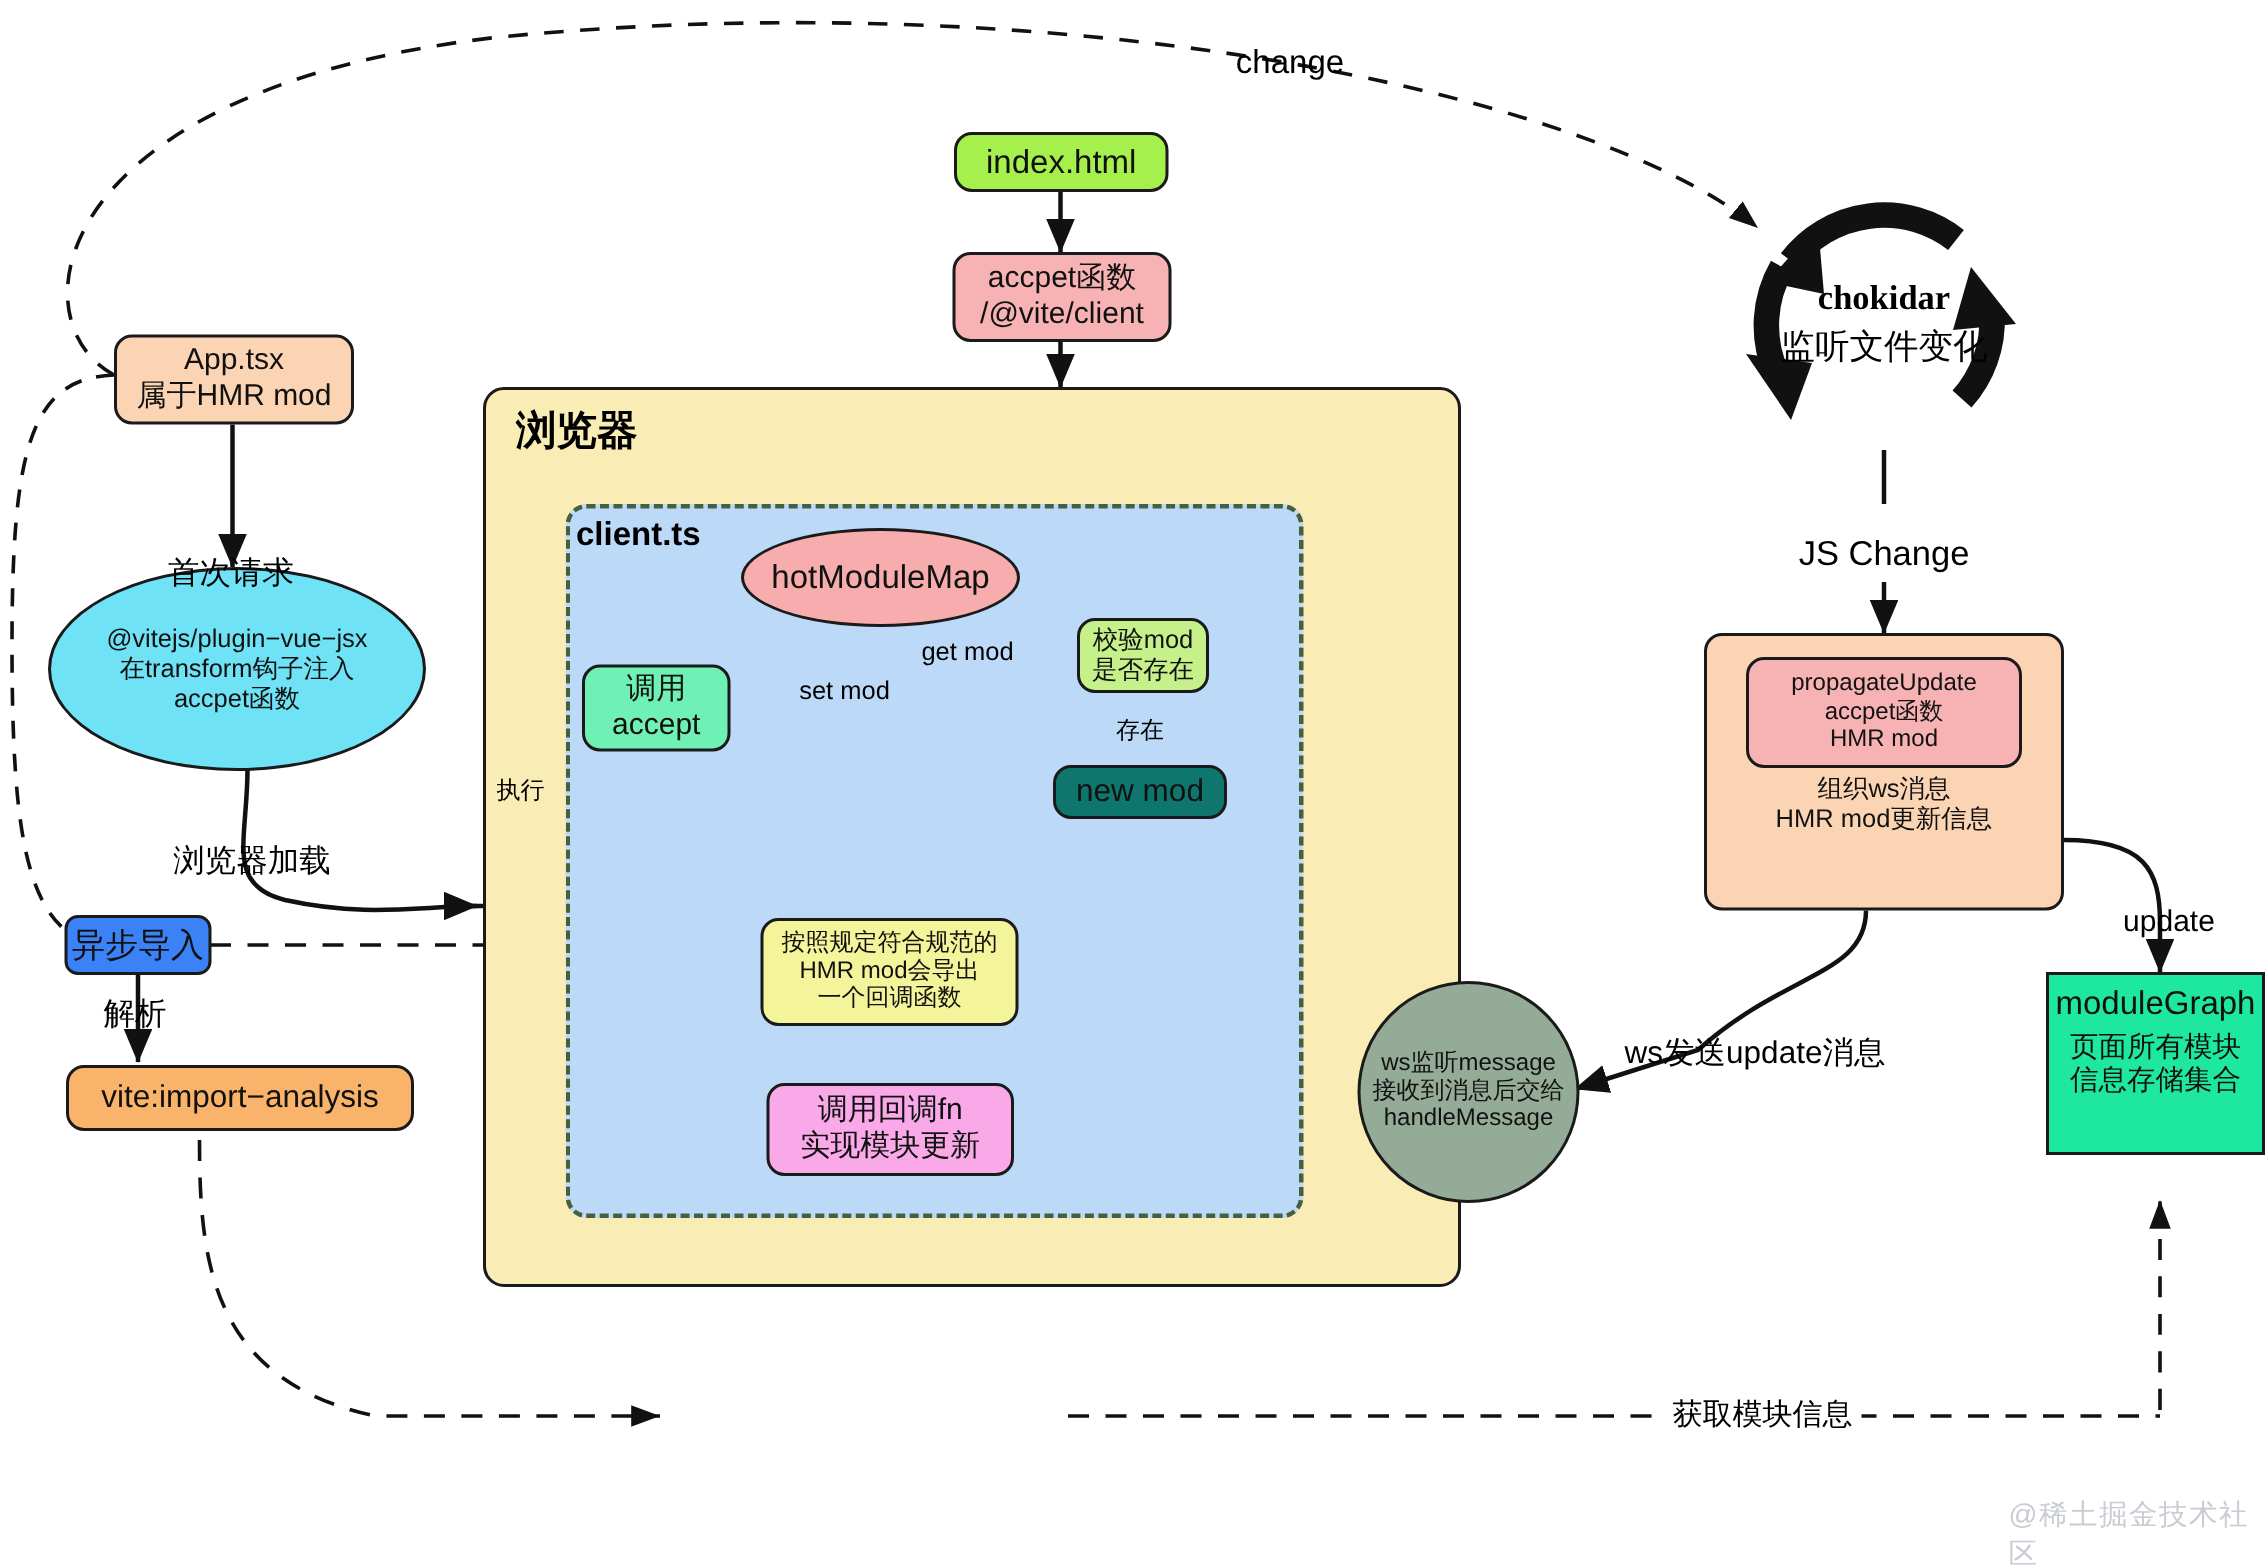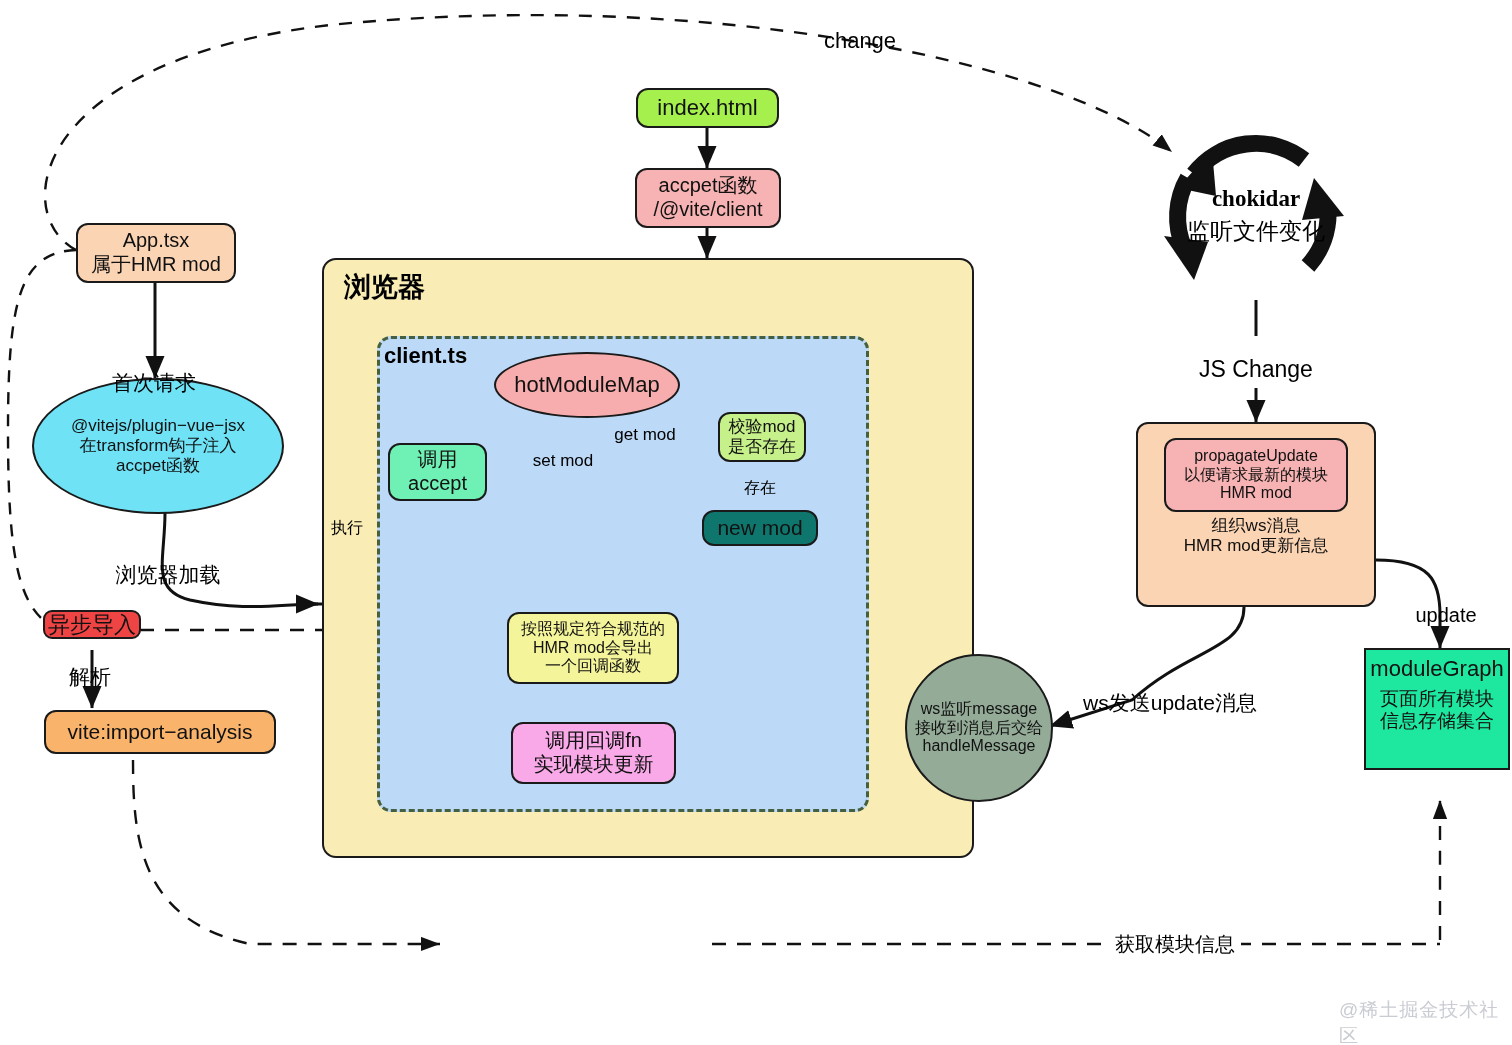--- a/index.html
+++ b/index.html
@@ -93,21 +93,21 @@
 
   <div class="node rr" style="left:76px;top:223px;width:160px;height:60px;background:#fbd4b4;
               font-size:20px;white-space:pre;">App.tsx
 属于HMR mod</div>
 
   <div class="node ell" style="left:32px;top:378px;width:252px;height:136px;background:#6fe2f5;
               font-size:17px;white-space:pre;">@vitejs/plugin−vue−jsx
 在transform钩子注入
 accpet函数</div>
 
-  <div class="node rr" style="left:43px;top:610px;width:98px;height:29px;background:#ef4444;
+  <div class="node rr" style="left:43px;top:610px;width:98px;height:40px;background:#3b82f6;
               font-size:22px;border-radius:9px;">异步导入</div>
 
   <div class="node rr" style="left:44px;top:710px;width:232px;height:44px;background:#f9b36b;
               font-size:21px;">vite:import−analysis</div>
 
   <div class="node ell" style="left:494px;top:352px;width:186px;height:66px;background:#f7adad;
               font-size:22px;">hotModuleMap</div>
 
   <div class="node rr" style="left:388px;top:443px;width:99px;height:58px;background:#6ff0b5;
               font-size:20px;white-space:pre;">调用
@@ -144,21 +144,21 @@
       <path d="M 88,-6 L 58,-44 L 46,-2 z" fill="#111"></path>
     </g>
   </svg>
   <div class="lbl ctr serif" style="left:1256px;top:199px;font-size:23px;">chokidar</div>
   <div class="lbl ctr" style="left:1256px;top:231px;font-size:23px;">监听文件变化</div>
 
   <div class="node rr" style="left:1136px;top:422px;width:240px;height:185px;background:#fbd4b4;
               display:block;padding-top:8px;">
     <div class="node rr" style="position:relative;left:26px;top:6px;width:184px;height:74px;
                 background:#f7b3b3;font-size:16px;white-space:pre;border-width:2.5px;">propagateUpdate
-以便请求最新的模块
+accpet函数
 HMR mod</div>
     <div style="font-size:17px;text-align:center;white-space:pre;margin-top:10px;">组织ws消息
 HMR mod更新信息</div>
   </div>
 
   <div class="node" style="left:1364px;top:648px;width:146px;height:122px;background:#1ee8a0;
               display:block;border-radius:0;padding-top:6px;">
     <div style="font-size:22px;text-align:center;">moduleGraph</div>
     <div style="font-size:19px;text-align:center;white-space:pre;margin-top:6px;">页面所有模块
 信息存储集合</div>

